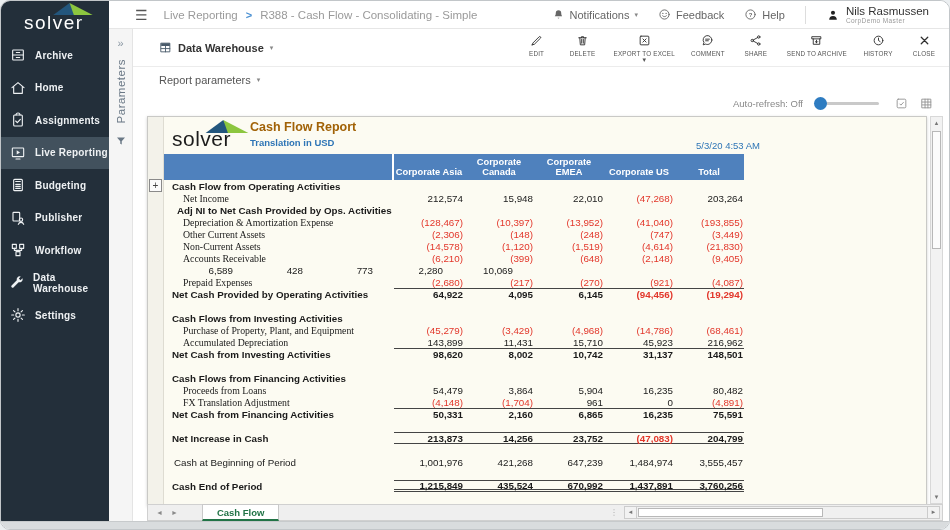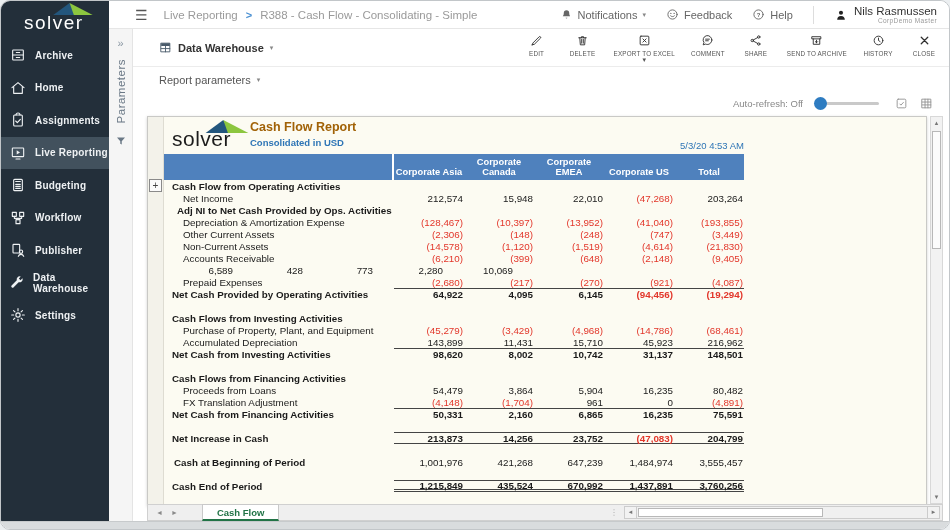--- a/index.html
+++ b/index.html
@@ -18,21 +18,21 @@
   .nav-ic { width:34px; display:flex; justify-content:center; color:#eef1f3; }
   .nav-ic svg { width:16px; height:16px; }
   .nav-lbl { font-size:10px; font-weight:600; color:#eef1f3; letter-spacing:.2px; }
 
   
   #east { flex:1; display:flex; flex-direction:column; min-width:0; }
   #topbar { height:28px; display:flex; align-items:center; border-bottom:1px solid #e6e6e6; background:#fff; }
   .hamburger { margin-left:26px; font-size:14px; color:#555; cursor:pointer; }
   .crumbs { margin-left:16px; font-size:11.5px; color:#9a9a9a; display:flex; gap:8px; align-items:center; }
   .crumb-sep { color:#4a90d2; font-weight:bold; font-size:11px; }
-  #topbar-right { margin-left:auto; margin-right:12px; display:flex; align-items:center; gap:20px;text-align:right; }
+  #topbar-right { margin-left:auto; margin-right:20px; display:flex; align-items:center; gap:20px; }
   .tb-item { display:flex; align-items:center; gap:5px; font-size:11px; color:#666; cursor:pointer; }
   .tb-item svg { width:13px; height:13px; }
   .caret { font-size:7px; color:#888; }
   .tb-divider { width:1px; height:18px; background:#ddd; }
   .user-block { display:flex; align-items:center; gap:6px; cursor:pointer; }
   .user-block svg { width:14px; height:14px; color:#222; }
   .user-name { font-size:11.5px; color:#333; line-height:11px; }
   .user-org { font-size:6.5px; color:#9a9a9a; letter-spacing:.4px; }
 
   #below-top { flex:1; display:flex; min-height:0; }
@@ -73,33 +73,33 @@
   .plus-box { width:13px; height:13px; margin:62px auto 0; border:1px solid #8a8a8a; background:#fbfbfb; color:#444; font-size:10px; line-height:11px; text-align:center; cursor:pointer; }
   #sheet { flex:1; position:relative; overflow:hidden; }
 
   .sheet-head { position:relative; height:37px; }
   .rlogo { position:absolute; left:8px; top:4px; width:78px; height:30px; }
   .rlogo-text { position:absolute; left:0; bottom:0; font-size:21px; letter-spacing:.5px; color:#1c1c1c; }
   .rlogo-tri { position:absolute; left:33px; top:-1px; width:44px; height:13px; }
   .rtitle-block { position:absolute; left:86px; top:3px; }
   .rtitle { font-size:12.5px; font-weight:bold; color:#a16207; }
   .rsub { margin-top:3px; font-size:9.5px; font-weight:bold; color:#2e75b6; }
-  .rdate { position:absolute; top:23px; left:0; width:580px; text-align:right; font-size:9.5px; color:#2e75b6; }
+  .rdate { position:absolute; top:23px; left:16px; width:580px; text-align:right; font-size:9.5px; color:#2e75b6; }
 
   #band { display:flex; width:580px; height:26px; background:#4f81bd; color:#fff; }
   .band-lbl { flex:0 0 230px; border-right:2px solid #fff; }
   .band-col { flex:0 0 70px; display:flex; align-items:flex-end; justify-content:center; text-align:center; font-size:9.3px; font-weight:bold; line-height:10px; padding-bottom:3px; }
 
   #rows { width:580px; }
   .row { display:flex; height:12px; align-items:flex-end; font-size:9.8px; color:#1a1a1a; }
   .lbl { flex:0 0 230px; white-space:nowrap; overflow:hidden; padding-left:8px; }
   .row.r-section .lbl { font-weight:bold; }
   .row.r-subhead .lbl { font-weight:bold; padding-left:13px; }
-  .row.r-item .lbl { padding-left:19px; }
-  .row.r-item0 .lbl { padding-left:10px;font-weight:bold; }
+  .row.r-item .lbl { padding-left:19px;font-family:Liberation Serif, serif; }
+  .row.r-item0 .lbl { padding-left:10px; }
   .row.r-total { font-weight:bold; }
   .cell { flex:0 0 70px; height:100%; display:flex; align-items:center; justify-content:flex-end; padding-right:1px; }
   .neg { color:#e2362a; }
   .line-top .cell { border-top:1px solid #444; }
   .line-topbottom .cell { border-top:1px solid #444; border-bottom:1px solid #444; }
   .line-topdouble .cell { border-top:1px solid #444; border-bottom:3px double #444; }
 
   
   #vscroll { position:absolute; top:3px; right:6px; bottom:17px; width:13px; background:#f2f2f2; border:1px solid #d8d8d8; display:flex; flex-direction:column; align-items:center; }
   .vs-btn { height:12px; width:100%; text-align:center; font-size:6px; color:#777; line-height:12px; cursor:pointer; }
@@ -173,39 +173,39 @@
           <div class="nav-item">
             <span class="nav-ic" data-icon="budgeting">
               <svg viewBox="0 0 24 24">
                 <rect x="5.5" y="3.5" width="13" height="17" rx="1.5"></rect>
                 <path d="M8.5 6.8h7M8.5 11h7M8.5 14h7M8.5 17h7"></path>
               </svg>
             </span>
             <span class="nav-lbl">Budgeting</span>
           </div>
           <div class="nav-item">
+            <span class="nav-ic" data-icon="publisher">
+              <svg viewBox="0 0 24 24">
+                <rect x="4.5" y="3.5" width="10" height="13" rx="1"></rect>
+                <circle cx="16.5" cy="14.5" r="2.5"></circle>
+                <path d="M12.5 21.5a4.2 4.2 0 0 1 8 0"></path>
+              </svg>
+            </span>
+            <span class="nav-lbl">Publisher</span>
+          </div>
+          <div class="nav-item">
             <span class="nav-ic" data-icon="workflow">
               <svg viewBox="0 0 24 24">
                 <rect x="3.5" y="3.5" width="6" height="6"></rect>
                 <rect x="14.5" y="3.5" width="6" height="6"></rect>
                 <rect x="9" y="14.5" width="6" height="6"></rect>
                 <path d="M6.5 9.5v3h11v-3M12 12.5v2"></path>
               </svg>
             </span>
             <span class="nav-lbl">Workflow</span>
-          </div>
-          <div class="nav-item">
-            <span class="nav-ic" data-icon="publisher">
-              <svg viewBox="0 0 24 24">
-                <rect x="4.5" y="3.5" width="10" height="13" rx="1"></rect>
-                <circle cx="16.5" cy="14.5" r="2.5"></circle>
-                <path d="M12.5 21.5a4.2 4.2 0 0 1 8 0"></path>
-              </svg>
-            </span>
-            <span class="nav-lbl">Publisher</span>
           </div>
           <div class="nav-item">
             <span class="nav-ic" data-icon="data-warehouse">
               <svg viewBox="0 0 24 24">
                 <path d="M20.5 6.5a4.5 4.5 0 0 1-6 4.2L7 18.2a2 2 0 1 1-2.8-2.8l7.5-7.4a4.5 4.5 0 0 1 5.9-5.6l-2.8 2.8 2.5 2.5 2.8-2.8q.4.8.4 1.6z" fill="currentColor" stroke="none"></path>
               </svg>
             </span>
             <span class="nav-lbl">Data Warehouse</span>
           </div>
           <div class="nav-item">
@@ -407,21 +407,21 @@
                 <div class="sheet-head">
                   <span class="rlogo">
                     <svg class="rlogo-tri" viewBox="0 0 46 14">
                       <polygon points="0,14 19,0 27,14" fill="#23567d"></polygon>
                       <polygon points="19,0 46,14 24,14" fill="#8cc63f"></polygon>
                     </svg>
                     <span class="rlogo-text">solver</span>
                   </span>
                   <span class="rtitle-block">
                     <div class="rtitle">Cash Flow Report</div>
-                    <div class="rsub">Consolidated in USD</div>
+                    <div class="rsub">Translation in USD</div>
                   </span>
                   <div class="rdate">5/3/20 4:53 AM</div>
                 </div>
                 <div id="band">
                     <div class="band-lbl"></div>
                     <div class="band-col">Corporate Asia</div>
                     <div class="band-col">Corporate Canada</div>
                     <div class="band-col">Corporate EMEA</div>
                     <div class="band-col">Corporate US</div>
                     <div class="band-col">Total</div>

